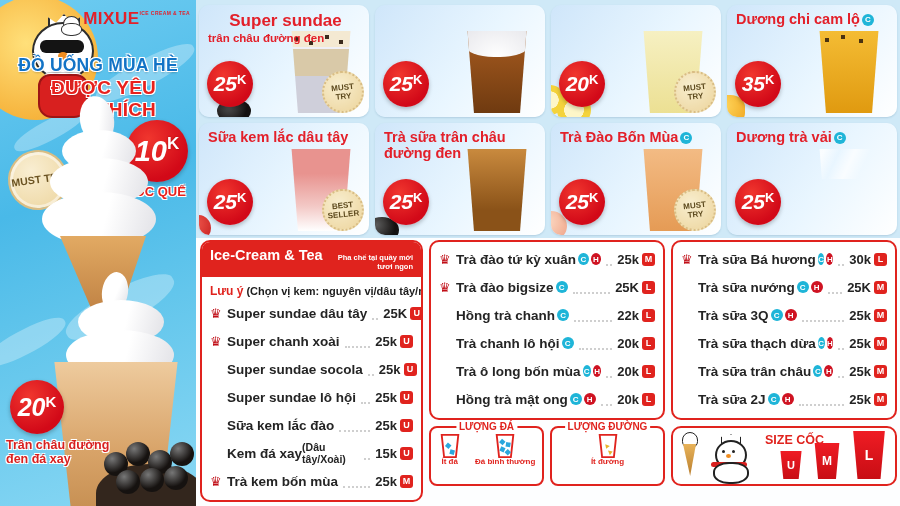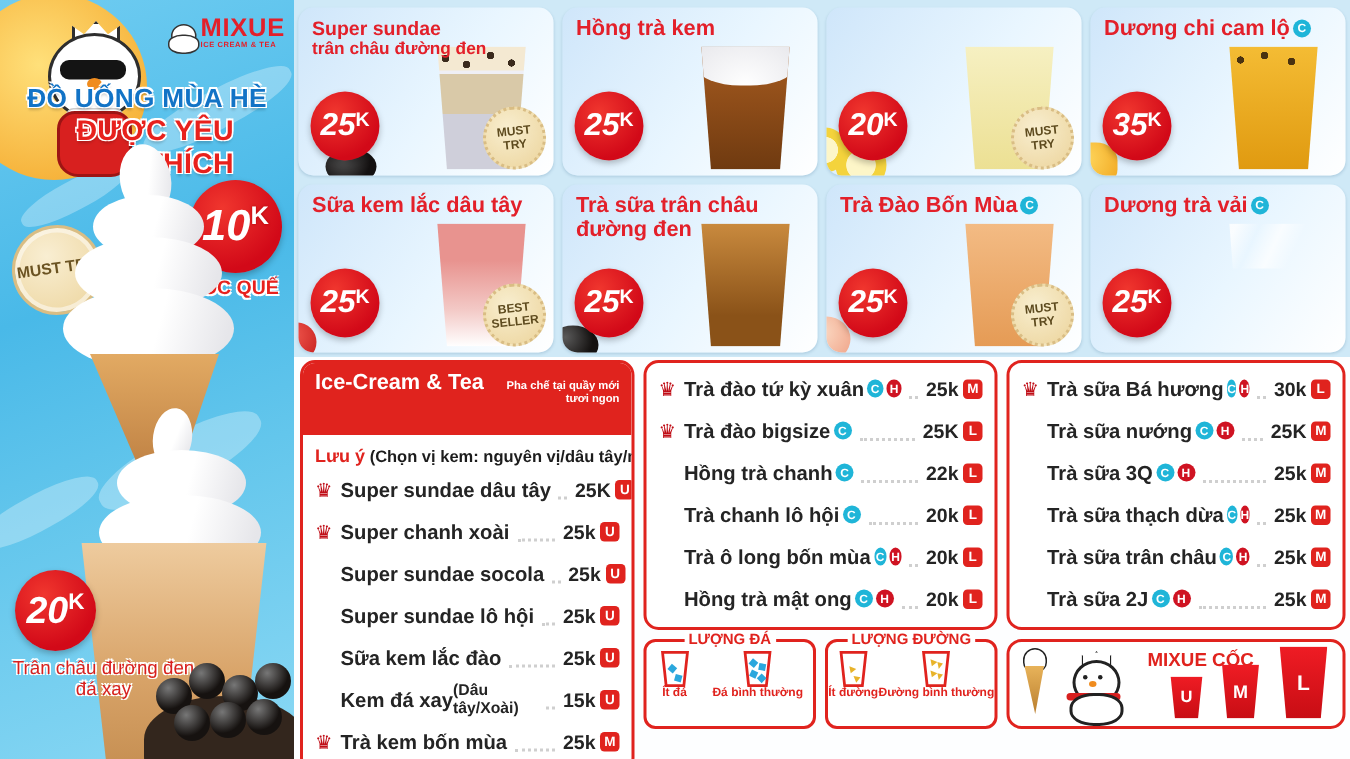--- a/index.html
+++ b/index.html
@@ -23,21 +23,21 @@
   .m-nose{position:absolute;left:32px;top:40px;width:10px;height:8px;background:#f08c1e;border-radius:50%;}
   .m-crown{position:absolute;left:22px;top:2px;width:28px;height:12px;background:#fff;border:2px solid #2e2e2e;
            clip-path:polygon(0 100%,0 20%,25% 55%,50% 0,75% 55%,100% 20%,100% 100%);}
   .m-body{position:absolute;left:12px;top:62px;width:46px;height:40px;background:#d8201f;border-radius:12px 12px 14px 14px;border:2px solid #9d1414;}
   .m-scarf{position:absolute;left:18px;top:60px;width:36px;height:9px;background:#fff;border-radius:5px;border:1px solid #ccc;}
 
   .logo{position:absolute;right:6px;top:10px;display:flex;align-items:flex-start;gap:3px;}
   .logo-sm{width:20px;height:24px;position:relative;}
   .logo-sm .h{position:absolute;left:3px;top:6px;width:15px;height:14px;background:#fff;border:1.5px solid #333;border-radius:50%;}
   .logo-sm .b{position:absolute;left:1px;top:13px;width:19px;height:11px;background:#fff;border:1.5px solid #333;border-radius:45%;}
-  .logo-txt{display:flex;flex-direction:column;line-height:1;}
+  .logo-txt{display:flex;line-height:1;}
   .logo-name{color:#e3202a;font-weight:900;font-size:17px;letter-spacing:.5px;}
   .logo-tag{color:#e3202a;font-size:5px;font-weight:700;letter-spacing:.4px;margin-top:1px;}
 
   .hero-t1{position:absolute;left:0;top:55px;width:196px;text-align:center;color:#1273c6;
            font-weight:900;font-size:17.5px;letter-spacing:.2px;
            text-shadow:-1px -1px 0 #fff,1px -1px 0 #fff,-1px 1px 0 #fff,1px 1px 0 #fff,0 2px 2px rgba(0,0,0,.2);}
   .hero-t2{position:absolute;left:0;top:77px;width:156px;text-align:right;color:#e8211d;
            font-weight:900;font-size:19px;letter-spacing:.2px;
            text-shadow:-1px -1px 0 #fff,1px -1px 0 #fff,-1px 1px 0 #fff,1px 1px 0 #fff,0 2px 2px rgba(0,0,0,.2);}
 
@@ -49,22 +49,22 @@
   .price-circle{border-radius:50%;background:radial-gradient(circle at 36% 30%,#f0362e,#d20918 70%);
       color:#fff;display:flex;align-items:center;justify-content:center;box-shadow:0 2px 4px rgba(0,0,0,.25);}
   .p10{position:absolute;left:126px;top:120px;width:62px;height:62px;}
   .p10 .n{font-size:29px;font-weight:900;font-style:italic;}
   .p10 .k{font-size:17px;font-weight:900;margin-top:-14px;text-shadow:0 0 2px #a00;}
   .hero-lab1{position:absolute;left:92px;top:184px;width:104px;text-align:center;color:#e8211d;
       font-weight:900;font-size:13px;text-shadow:-1px -1px 0 #fff,1px -1px 0 #fff,-1px 1px 0 #fff,1px 1px 0 #fff;}
   .p20{position:absolute;left:10px;top:380px;width:54px;height:54px;}
   .p20 .n{font-size:25px;font-weight:900;font-style:italic;}
   .p20 .k{font-size:15px;font-weight:900;margin-top:-12px;}
-  .hero-lab2{position:absolute;left:6px;top:438px;width:126px;text-align:center;color:#d8201f;
-      font-weight:400;font-size:12.5px;line-height:1.15;
+  .hero-lab2{position:absolute;left:6px;top:438px;width:126px;color:#d8201f;
+      font-weight:700;font-size:12.5px;line-height:1.15;
       text-shadow:-1px -1px 0 #fff,1px -1px 0 #fff,-1px 1px 0 #fff,1px 1px 0 #fff;}
 
   .tier{position:absolute;background:linear-gradient(105deg,#ffffff 55%,#e6e6ea 92%);border-radius:50%;}
   .ss1{left:80px;top:96px;width:34px;height:48px;transform:rotate(-10deg);}
   .ss2{left:62px;top:130px;width:74px;height:42px;}
   .ss3{left:50px;top:158px;width:98px;height:48px;}
   .ss4{left:42px;top:192px;width:114px;height:54px;}
   .cone{position:absolute;left:60px;top:236px;width:86px;height:112px;
         background:linear-gradient(#e2aa63,#b06f35);clip-path:polygon(0 0,100% 0,56% 100%);}
   .s21{left:102px;top:272px;width:26px;height:40px;transform:rotate(8deg);}
@@ -83,21 +83,21 @@
   
   .main{position:absolute;left:196px;top:0;width:704px;height:506px;
         background:linear-gradient(#cfe9f7 0,#cfe9f7 238px,#fdfeff 238px);}
   .cards{position:absolute;left:3px;top:5px;width:698px;display:grid;
          grid-template-columns:repeat(4,1fr);gap:6px;}
   .card{height:112px;border-radius:10px;position:relative;overflow:hidden;
         background:linear-gradient(125deg,#cfe6fa 0%,#e9f6ff 55%,#ffffff 100%);
         box-shadow:0 1px 2px rgba(40,90,130,.18);}
   .card-title{position:absolute;left:9px;top:7px;right:6px;color:#e3202a;font-weight:900;
         font-size:14.5px;line-height:1.1;z-index:4;}
-  .card-title .big{font-size:13px;display:block;}
+  .card-title .big{font-size:17px;display:block;text-align:center;}
   .card-title .sub{font-size:11.5px;display:block;margin-top:1px;}
   .tc{display:inline-flex;width:12px;height:12px;border-radius:50%;background:#1fb5d8;color:#fff;
       font-size:8px;font-weight:900;align-items:center;justify-content:center;margin-left:2px;
       vertical-align:2px;font-style:normal;}
   .th{background:#cf1322;}
   .pbadge{position:absolute;left:8px;top:56px;width:46px;height:46px;z-index:4;}
   .pbadge .n{font-size:21px;font-weight:900;font-style:italic;}
   .pbadge .k{font-size:13px;font-weight:900;margin-top:-10px;}
   .mini{position:absolute;right:5px;bottom:4px;width:42px;height:42px;border-radius:50%;z-index:5;
         background:radial-gradient(circle at 40% 32%,#f8eecf,#ecd49c);border:2px dotted #d9bd84;
@@ -134,21 +134,21 @@
   .c5 .fruit{left:-10px;bottom:-8px;width:34px;height:26px;background:radial-gradient(circle at 35% 30%,#5a5a5a,#141110 65%);}
   .c6 .cup{background:linear-gradient(#f3bb84,#e59b55);}
   .c6 .fruit{left:-16px;bottom:-6px;width:32px;height:30px;background:radial-gradient(circle at 40% 35%,#fbd9c3,#ef9f83);}
   .c7 .cup{background:linear-gradient(#f5c härlig,#f3b65c 20%,#e9a33e);}
   .c7 .cup:before{background:linear-gradient(115deg,rgba(255,255,255,.8) 10%,transparent 30%,rgba(255,255,255,.7) 50%,transparent 70%);height:30px;}
 
   
   .panels{position:absolute;left:4px;top:240px;width:697px;display:flex;gap:6px;align-items:flex-start;}
   .col1{width:223px;flex:none;} .col2{width:236px;flex:none;} .col3{width:226px;flex:none;}
   .panel{background:#fff;border:2px solid #e0231e;border-radius:10px;overflow:hidden;}
-  .phead{background:#e0231e;color:#fff;display:flex;align-items:baseline;justify-content:space-between;padding:5px 8px 20px;}
+  .phead{background:#e0231e;color:#fff;display:flex;align-items:baseline;justify-content:space-between;padding:5px 8px 6px;}
   .ptitle{font-weight:900;font-size:14.5px;white-space:nowrap;}
   .psub{font-weight:700;font-size:7.5px;margin-left:4px;text-align:right;}
   .pbody{padding:3px 8px 5px;}
   .note{text-align:center;font-size:11px;color:#1c1c1c;font-weight:700;padding:4px 0 1px;white-space:nowrap;}
   .note .nb{color:#e0231e;font-weight:900;font-size:12px;}
   .item{display:flex;align-items:center;height:28px;font-size:13.5px;font-weight:700;color:#242424;}
   .crown-cell{width:17px;flex:none;color:#c00d16;font-size:13px;line-height:1;}
   .iname{white-space:nowrap;}
   .paren{font-size:10.5px;font-weight:700;}
   .leader{flex:1;border-bottom:2px dotted #cfcfcf;margin:0 5px;align-self:flex-end;position:relative;top:-7px;min-width:6px;}
@@ -256,21 +256,20 @@
         </div>
       <div class="price-circle pbadge">
           <span class="n">25</span>
           <span class="k">K</span>
         </div>
       <div class="cup"></div>
         <div class="fruit"></div>
       <div class="mini">MUST TRY</div>
     </div>
     <div class="card c1">
-      <div class="card-title"><span>Hồng trà kem</span></div>
       <div class="price-circle pbadge">
           <span class="n">25</span>
           <span class="k">K</span>
         </div>
       <div class="cup"></div>
     </div>
     <div class="card c2">
       <div class="price-circle pbadge">
           <span class="n">20</span>
           <span class="k">K</span>
@@ -475,30 +474,20 @@
         <div class="fieldset">
           <div class="ftitle">LƯỢNG ĐƯỜNG</div>
           <div class="cups">
             <div class="cupopt">
               <svg width="24" height="24" viewBox="0 0 26 26">
                   <path d="M4 1h18l-2.6 24H6.6Z" fill="none" stroke="#e0231e" stroke-width="2"></path>
                   <path d="M10 11l5 2-4 3z" fill="#e8b32a"></path>
                   <path d="M13 18l5 1-3 4z" fill="#e8b32a"></path>
                 </svg>
               <span>Ít đường</span>
-            </div>
-            <div class="cupopt">
-              <svg width="24" height="24" viewBox="0 0 26 26">
-                  <path d="M4 1h18l-2.6 24H6.6Z" fill="none" stroke="#e0231e" stroke-width="2"></path>
-                  <path d="M9 6l5 2-4 3z" fill="#e8b32a"></path>
-                  <path d="M14 8l4 1-3 4z" fill="#e8b32a"></path>
-                  <path d="M9 14l5 2-4 3z" fill="#e8b32a"></path>
-                  <path d="M14 16l4 1-3 4z" fill="#e8b32a"></path>
-                </svg>
-              <span>Đường bình thường</span>
             </div>
           </div>
         </div>
       </div>
     </div>
 
     <div class="col3">
       <div class="panel">
         <div class="pbody">
           <div class="item">
@@ -564,21 +553,21 @@
           </div>
         <div class="sb-mascot">
           <div class="sb-crown"></div>
             <div class="sb-head"></div>
             <div class="sb-eye e1"></div>
             <div class="sb-eye e2"></div>
           <div class="sb-nose"></div>
             <div class="sb-cape"></div>
             <div class="sb-body"></div>
         </div>
-        <div class="stitle">MIXUE CỐC</div>
+        <div class="stitle">SIZE CỐC</div>
         <div class="size-cups">
           <div class="scup su">U</div>
           <div class="scup sm2">M</div>
           <div class="scup sl">L</div>
         </div>
       </div>
     </div>
   </div>
 </div>
 

